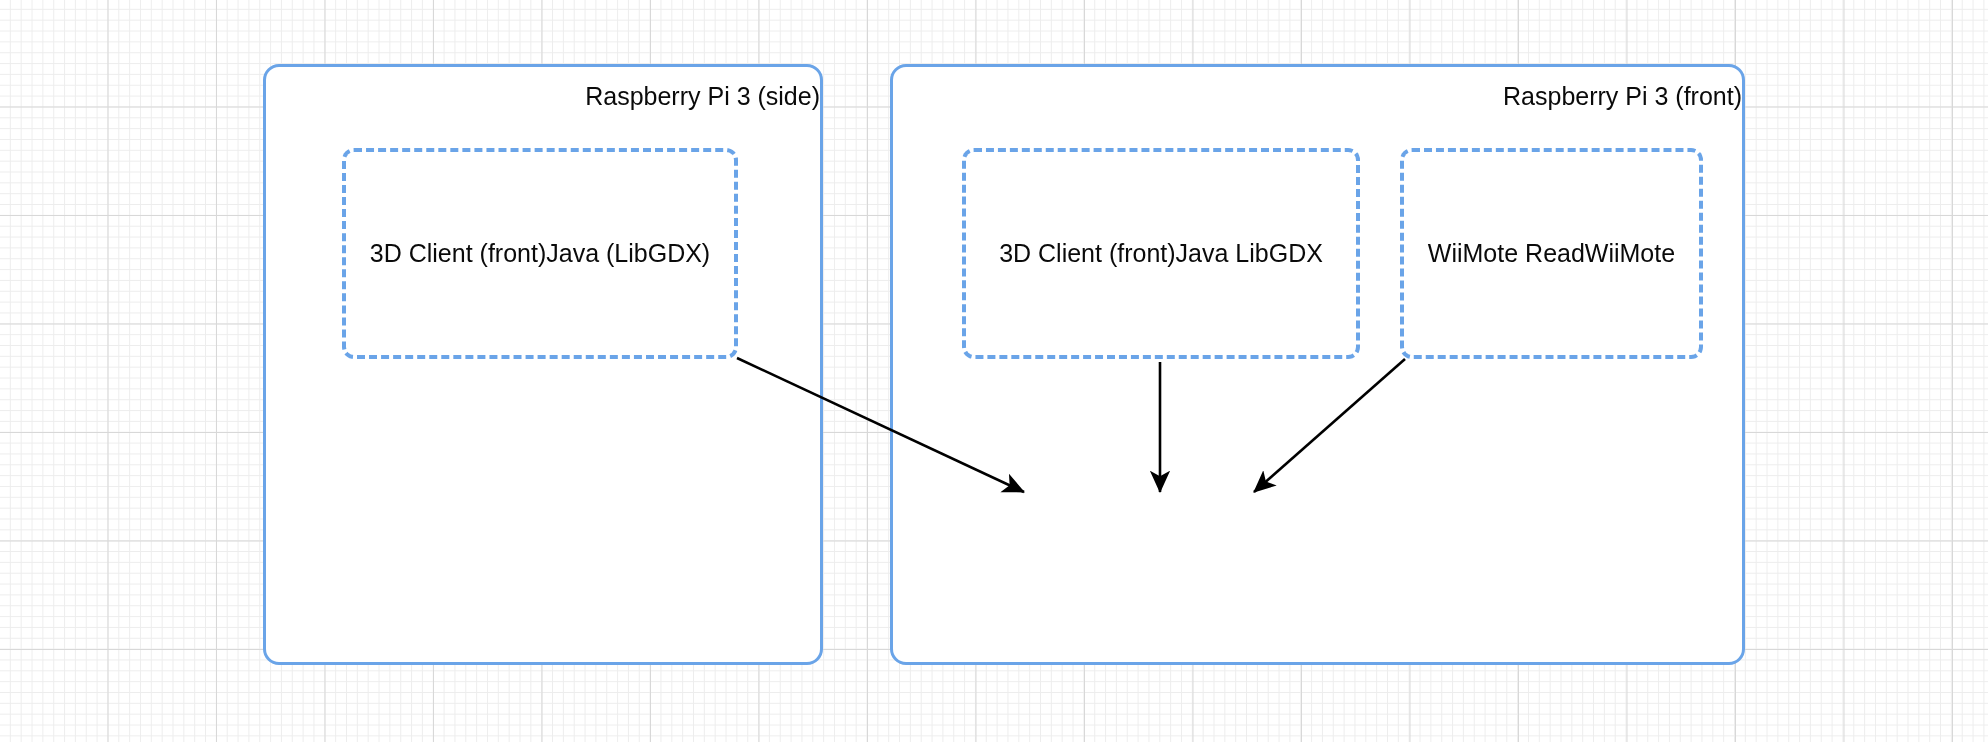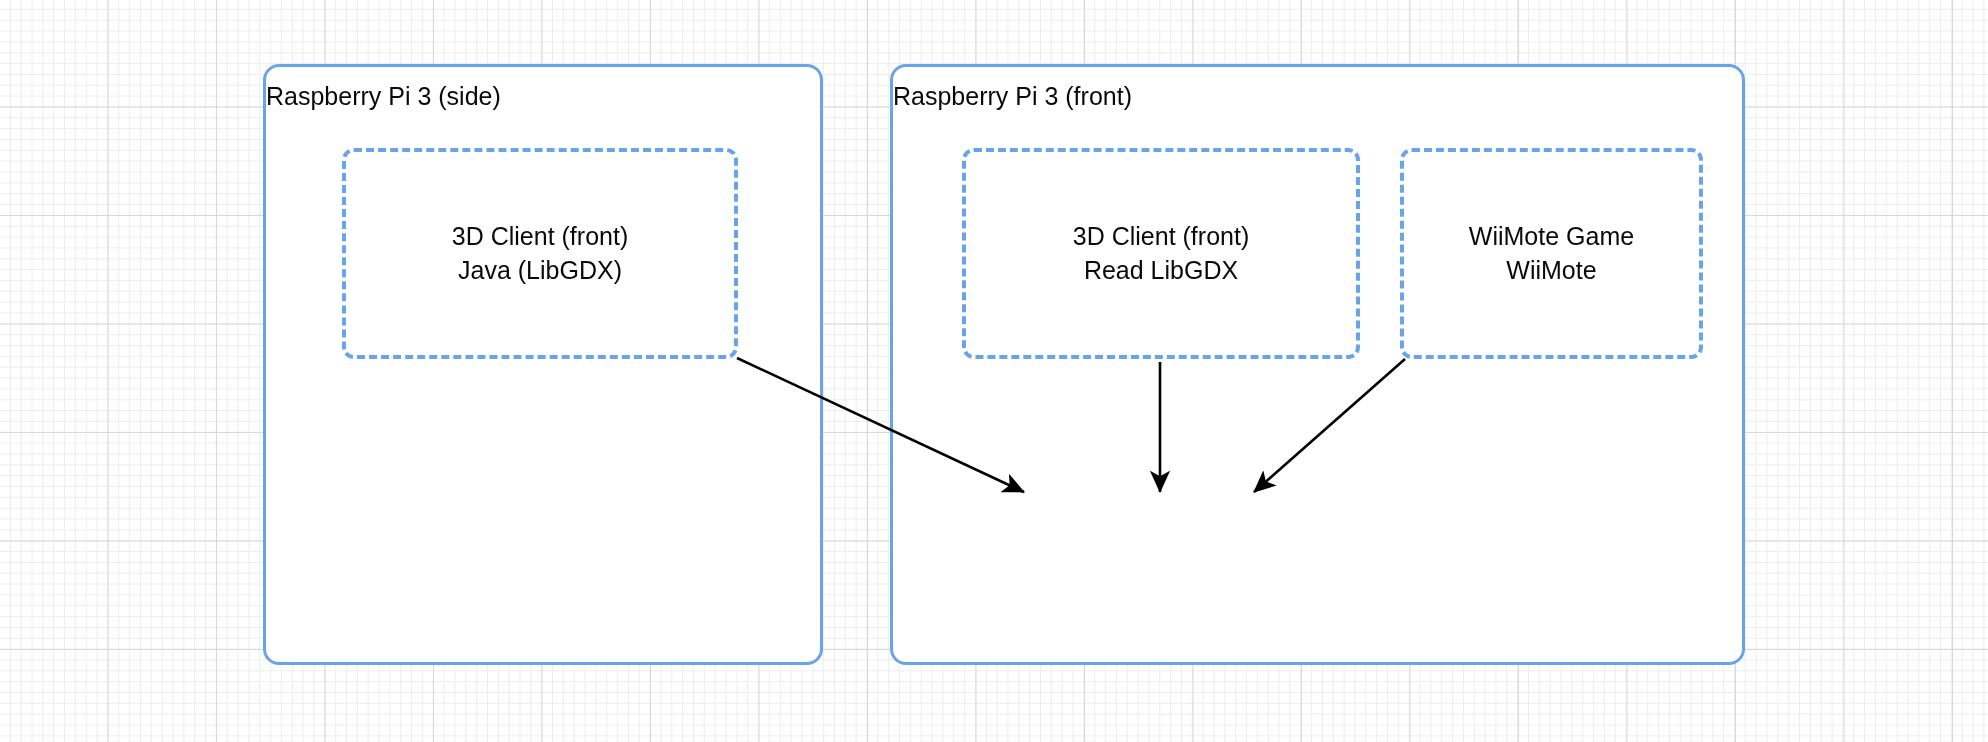--- a/index.html
+++ b/index.html
@@ -39,33 +39,33 @@
     box-sizing: border-box;
     background: #ffffff;
     border: 3px solid #6aa4e8;
     border-radius: 16px;
   }
   .host-title {
     position: absolute;
     left: 0;
     right: 0;
     top: 14px;
-    text-align: left;
+    text-align: right;
     font-size: 25px;
     color: #0a0a0a;
     line-height: 1.2;
     white-space: nowrap;
   }
 
   
   .component {
     position: absolute;
     box-sizing: border-box;
     display: flex;
-    flex-direction: column;
+    flex-direction: row;
     align-items: center;
     justify-content: center;
     border-radius: 12px;
     background: transparent;
     text-align: center;
   }
   .component.blue {
     border: 4px dashed #6aa4e8;
   }
   .component.green {
@@ -101,25 +101,25 @@
     <div class="host-title">Raspberry Pi 3 (front)</div>
   </div>
 
   <div class="component blue" style="left:342px; top:148px; width:396px; height:211px;">
     <div class="line">3D Client (front)</div>
     <div class="line">Java (LibGDX)</div>
   </div>
 
   <div class="component blue" style="left:962px; top:148px; width:398px; height:211px;">
     <div class="line">3D Client (front)</div>
-    <div class="line">Read LibGDX</div>
+    <div class="line">Java LibGDX</div>
   </div>
 
   <div class="component blue" style="left:1400px; top:148px; width:303px; height:211px;">
-    <div class="line">WiiMote Game</div>
+    <div class="line">WiiMote Read</div>
     <div class="line">WiiMote</div>
   </div>
 
 
   <svg id="arrows" viewBox="0 0 1988 742">
     <defs>
       <marker id="arrowhead" markerWidth="9" markerHeight="9" refX="8.2" refY="4.5" orient="auto" markerUnits="strokeWidth">
         <path d="M0,0.6 L8.6,4.5 L0,8.4 L2.1,4.5 Z" fill="#000000"></path>
       </marker>
     </defs>

